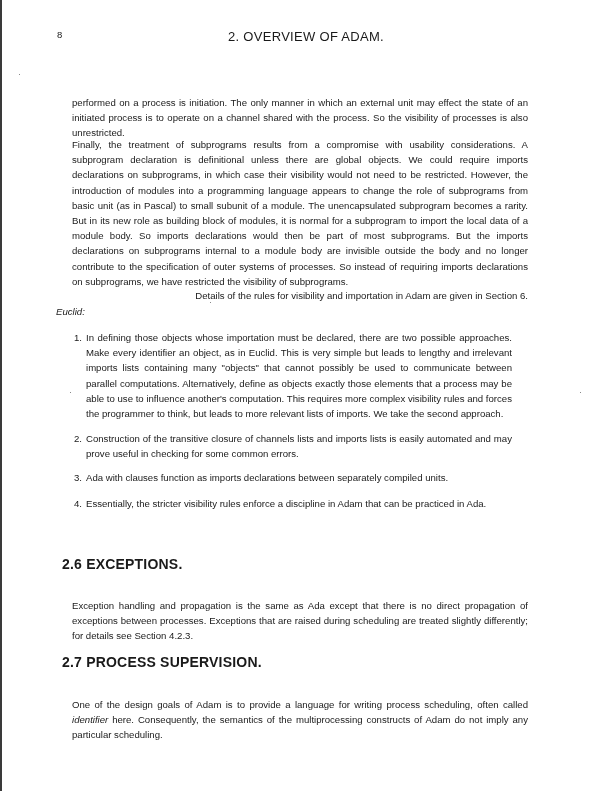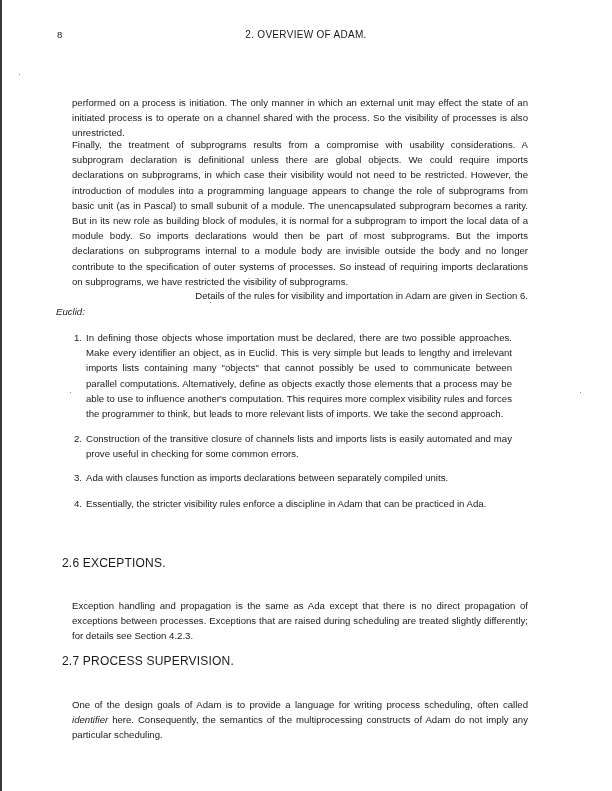--- a/index.html
+++ b/index.html
@@ -2,29 +2,29 @@
 <html><head>
   <meta charset="utf-8">
   <style>
     html, body { margin: 0; padding: 0; }
     body {
       width: 612px; height: 791px; background: #ffffff; position: relative; overflow: hidden;
       font-family: "Liberation Sans", sans-serif; color: #1a1a1a;
     }
     .left-edge { position: absolute; left: 0; top: 0; width: 2px; height: 791px; background: #3a3a3a; }
     .page-number { position: absolute; left: 57px; top: 29px; font-size: 9.5px; }
-    .running-head { position: absolute; left: 0; width: 612px; top: 29px; text-align: center; font-size: 10px; letter-spacing: 0.3px; }
+    .running-head { position: absolute; left: 0; width: 612px; top: 29px; text-align: center; font-size: 13px; letter-spacing: 0.3px; }
     .p { position: absolute; left: 56px; width: 456px; font-size: 9.6px; line-height: 15.2px; text-align: justify; margin: 16px; }
     .p.left { text-align: right; }
     .notes-label { position: absolute; left: 56px; top: 306px; font-size: 9.6px; font-style: italic; }
     .note { position: absolute; left: 74px; width: 438px; font-size: 9.6px; line-height: 15.2px; text-align: justify; }
     .note .num { position: absolute; left: 0; top: 0; }
     .note .txt { display: block; margin-left: 12px; }
     .note.left { text-align: left; }
-    .h { position: absolute; left: 62px; font-size: 12px; font-weight: normal; letter-spacing: 0.2px; }
+    .h { position: absolute; left: 62px; font-size: 14px; font-weight: bold; letter-spacing: 0.2px; }
     .b { font-weight: normal; }
     .i { font-style: italic; }
     .speck { position: absolute; width: 1px; height: 1px; background: #888; }
   </style>
 </head>
 <body>
 
 <div class="left-edge"></div>
 
 <div class="page-number">8</div>

